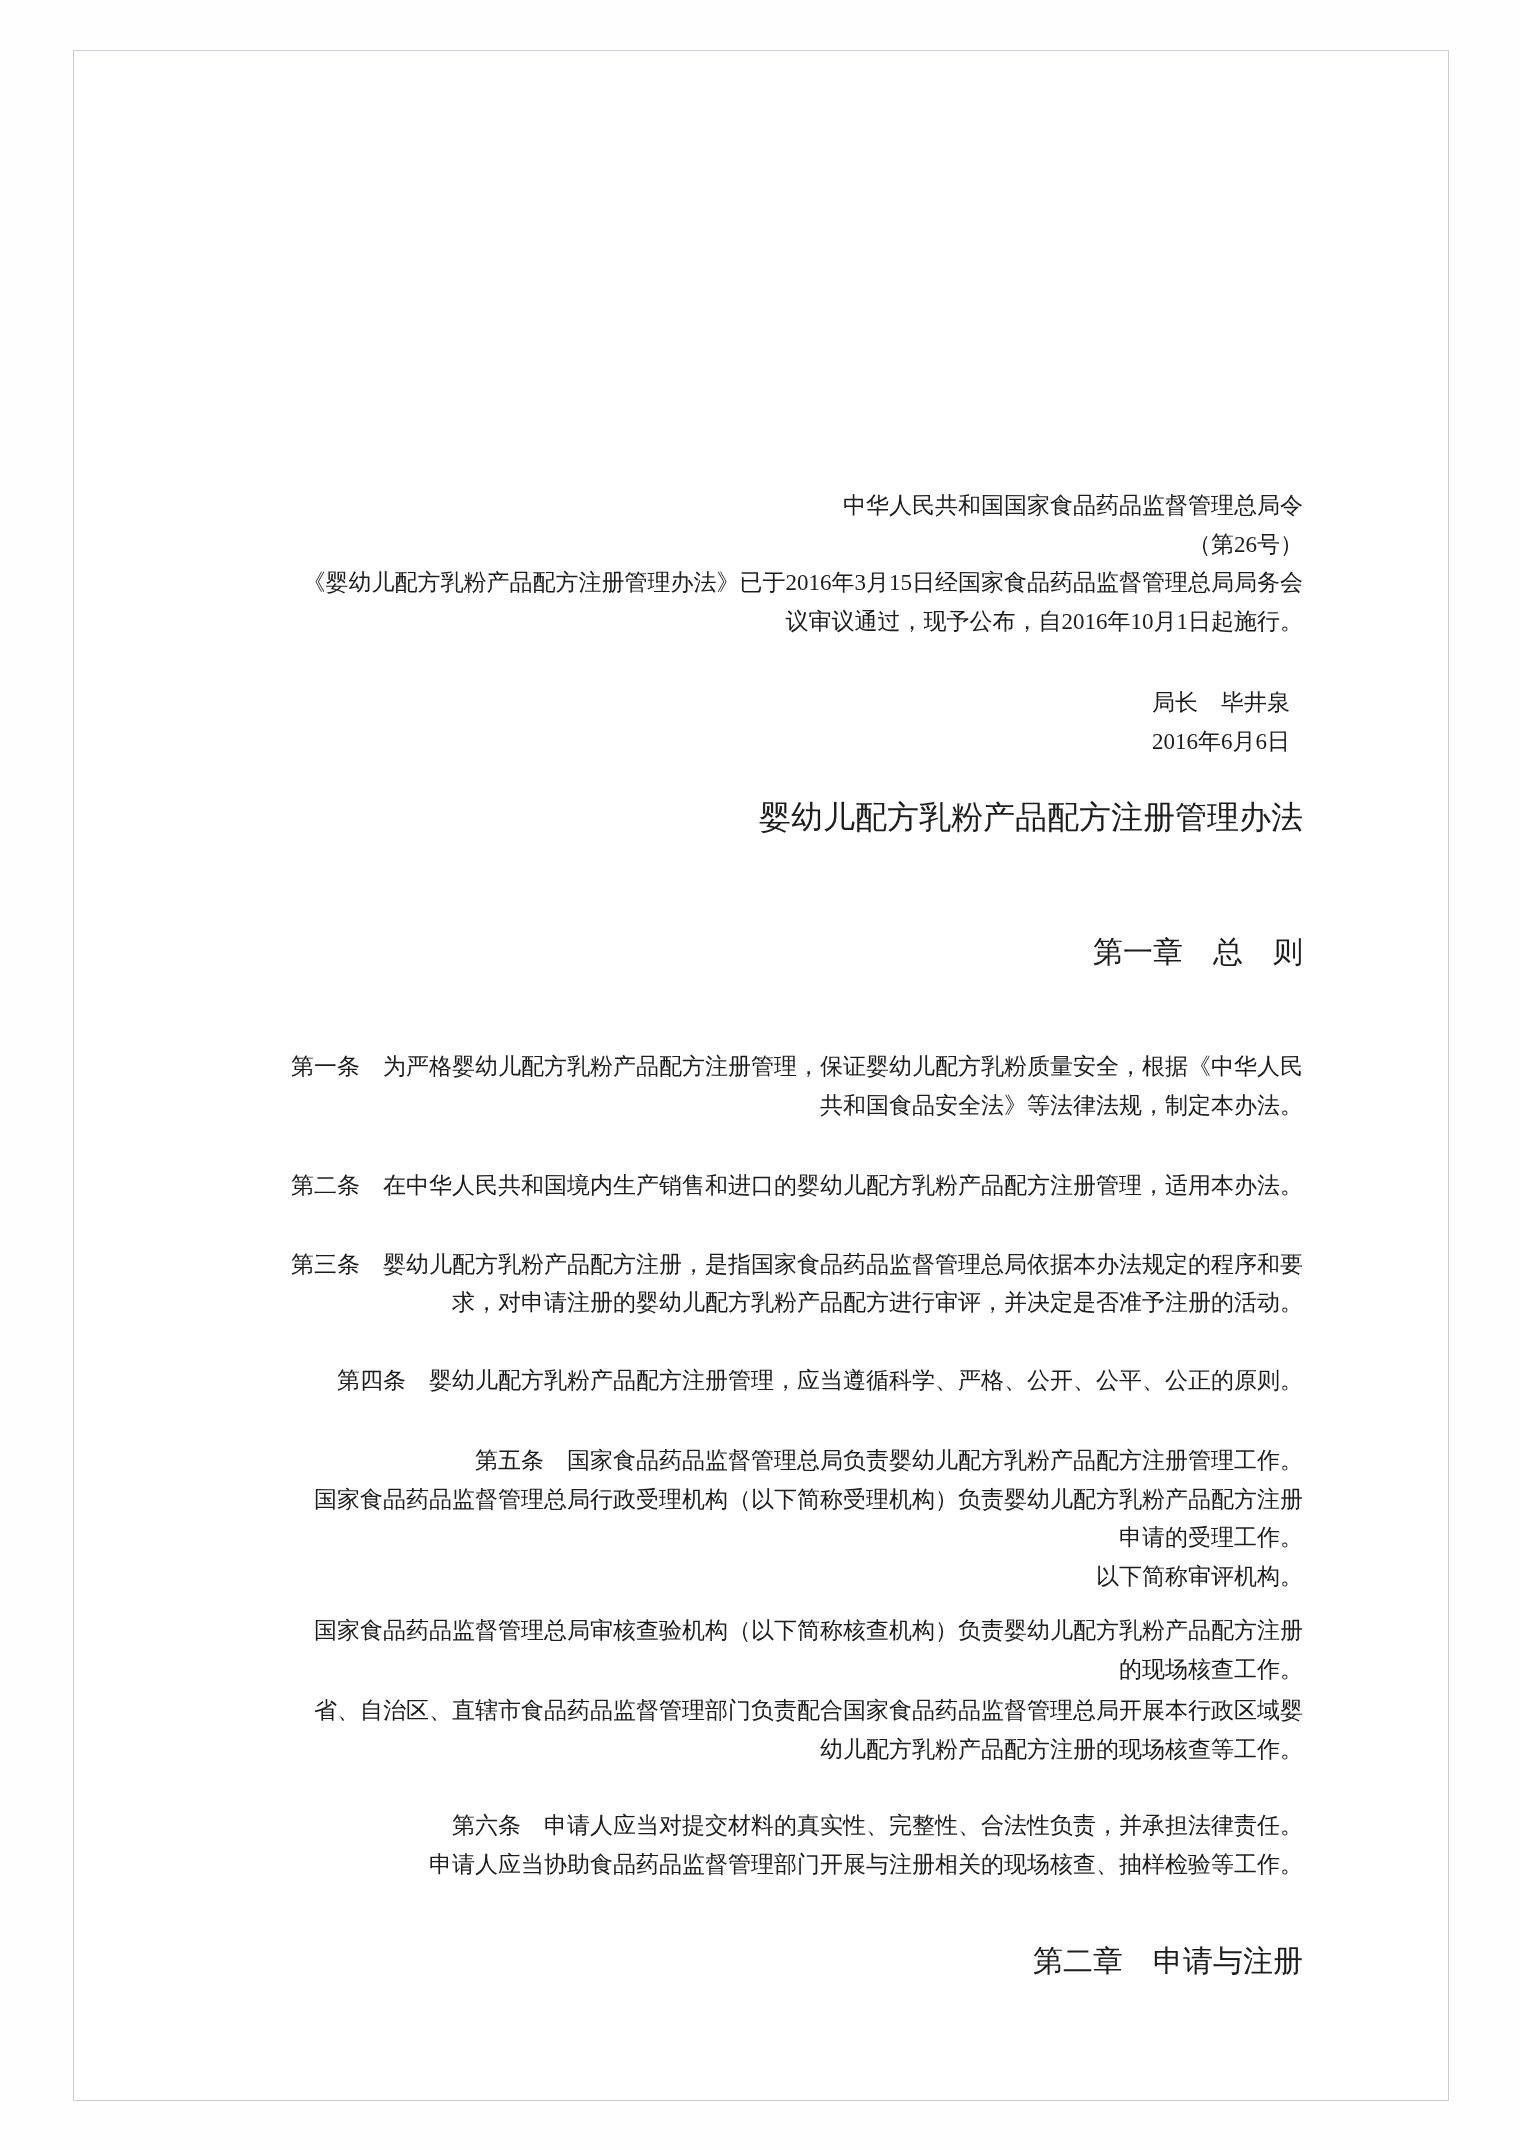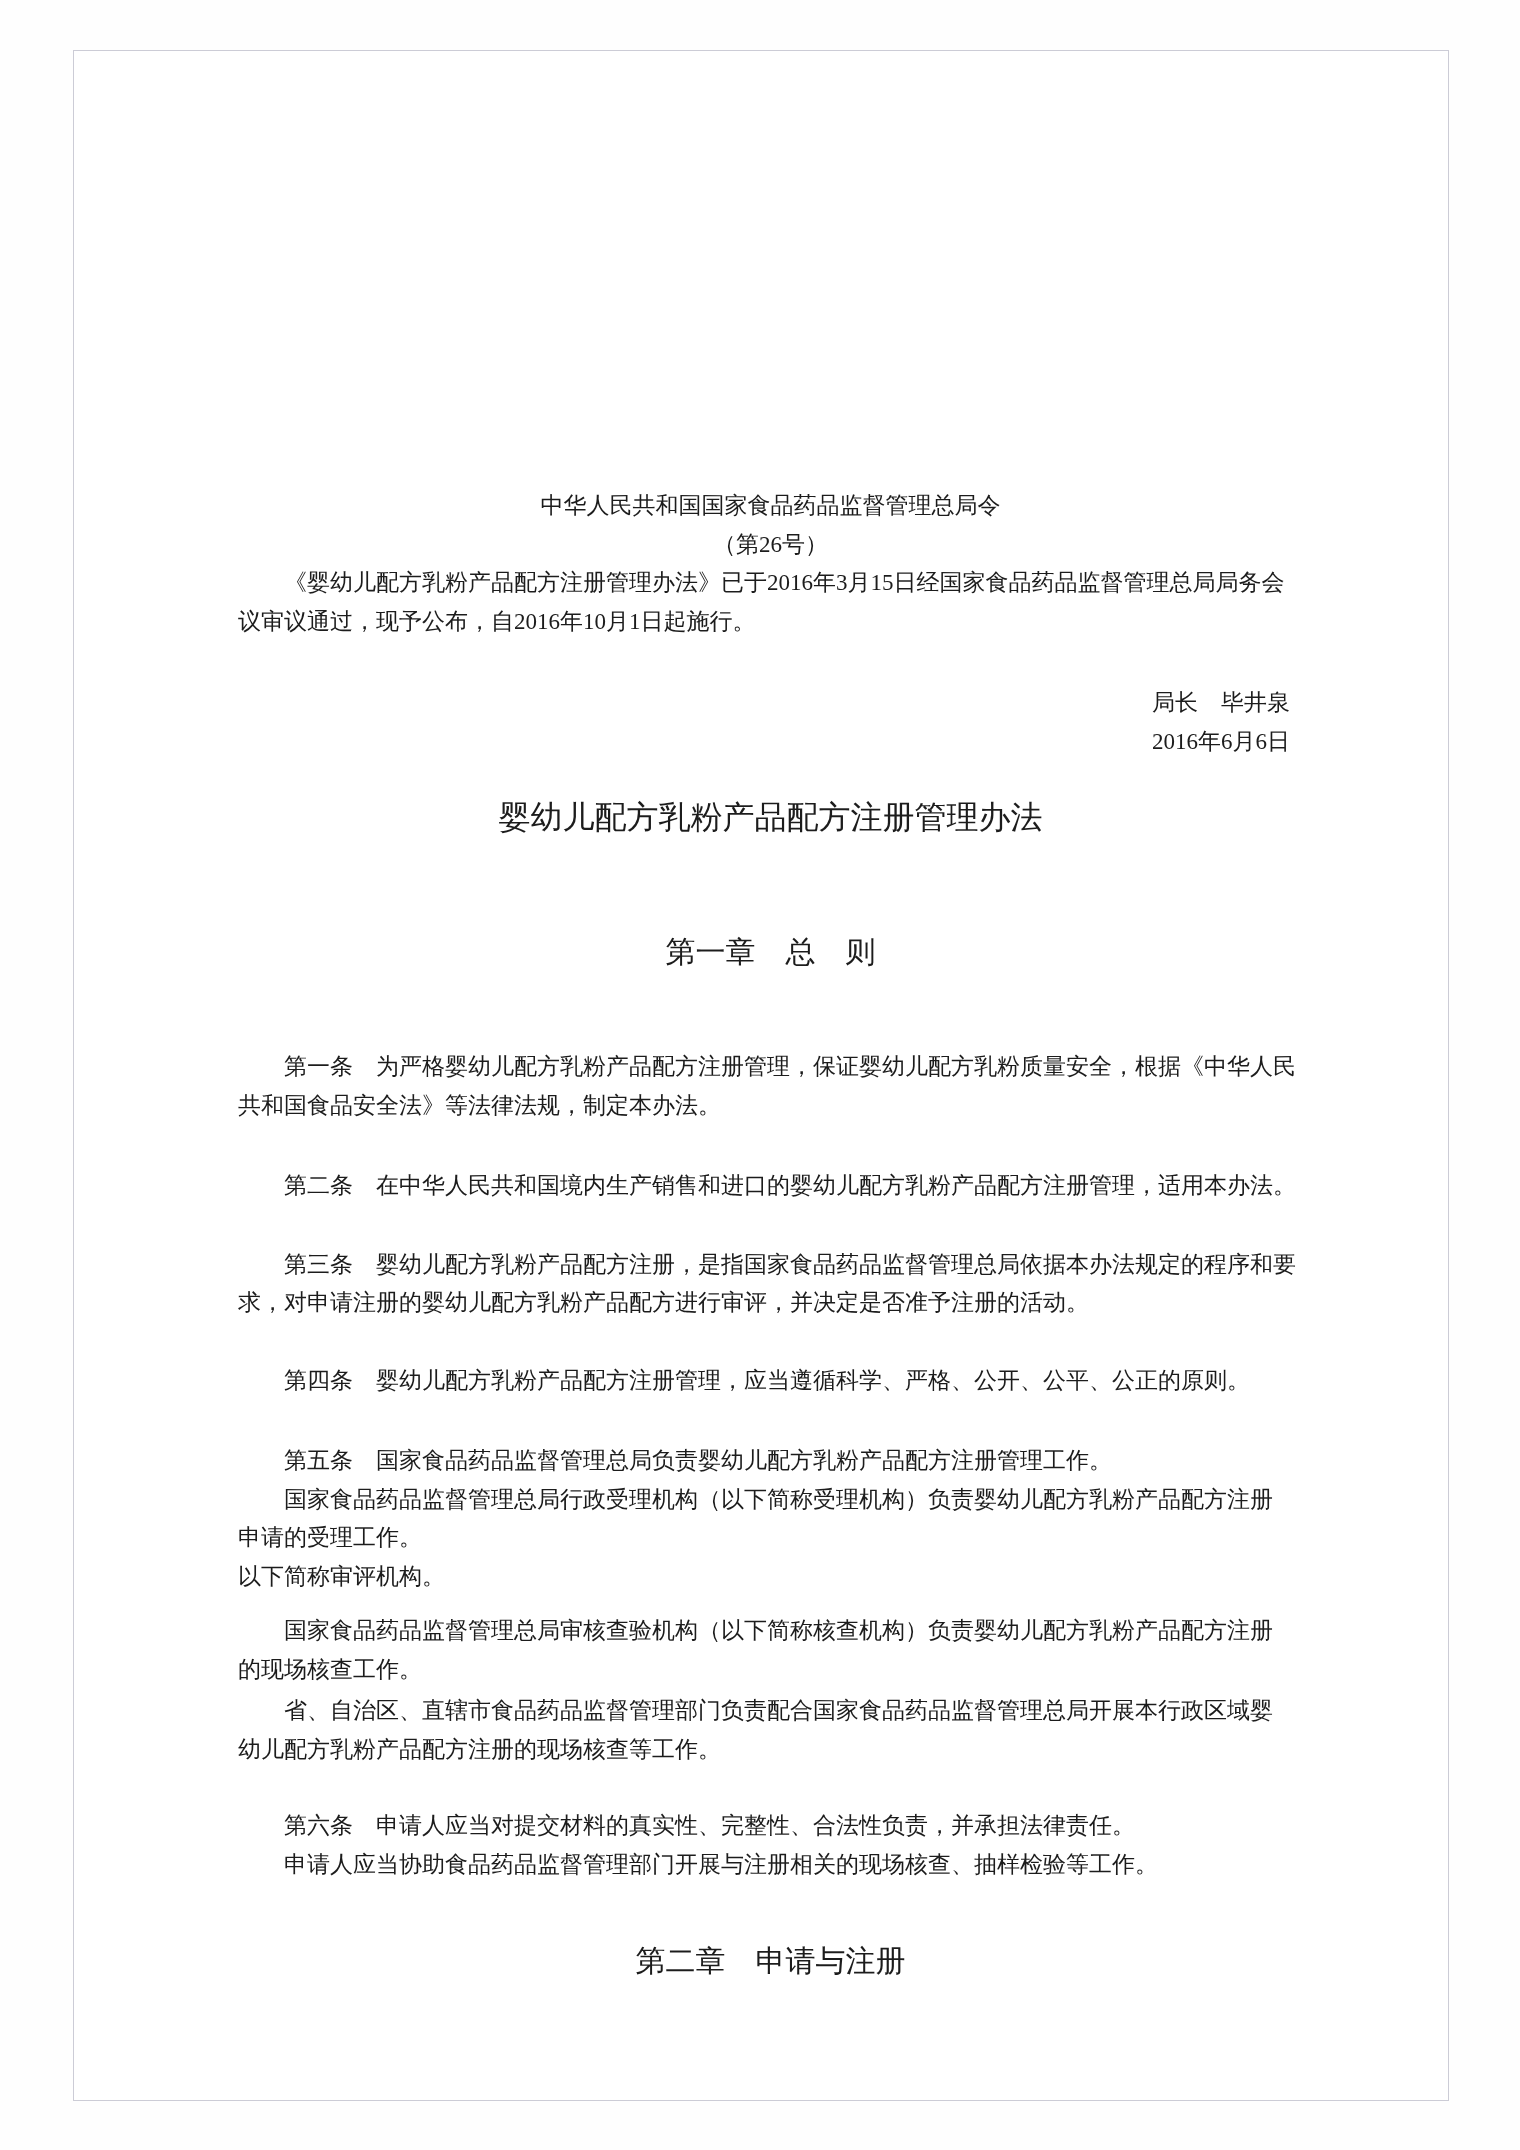--- a/index.html
+++ b/index.html
@@ -29,23 +29,24 @@
     color: #1c1c1c;
   }
   .line {
     font-size: 23px;
     line-height: 38.5px;
     height: 38.5px;
     margin: 0;
     white-space: nowrap;
     overflow: visible;
     letter-spacing: 0;
+    text-align: right;
   }
   .indent { text-indent: 2em; }
-  .center { text-align: center; }
+  .center { }
   .right  { text-align: right; padding-right: 13px; }
   .chapter { font-size: 30px; }
   .doc-title { font-size: 32px; }
 </style>
 </head>
 <body>
 
 <div class="canvas">
   <div class="page">
 

